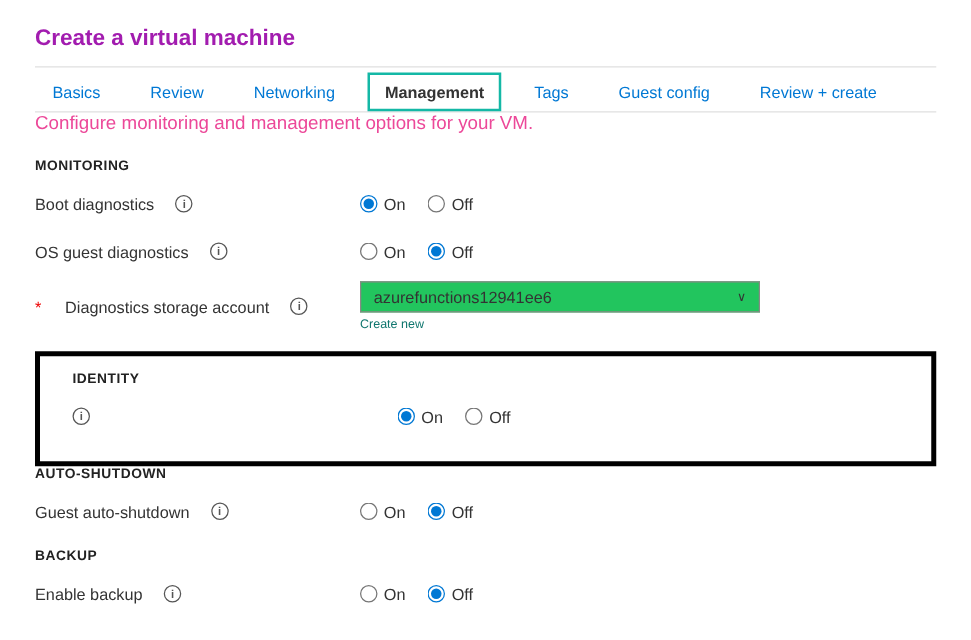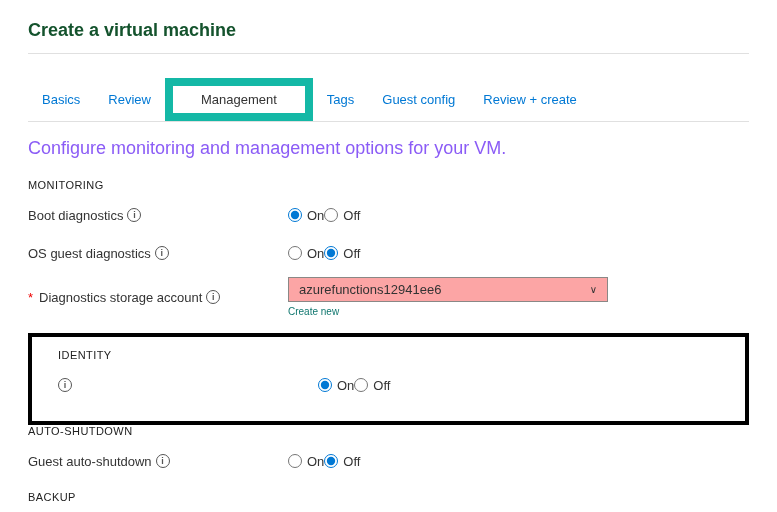--- a/index.html
+++ b/index.html
@@ -12,85 +12,84 @@
       min-height: 512px;
     }
 
     .page-container {
       padding: 20px 28px 20px 28px;
     }
 
     .page-title {
       font-size: 18px;
       font-weight: 600;
-      color: #14532d;
-      margin-bottom: 24px;
+      color: #a21caf;
+      margin-bottom: 4px;
       padding-bottom: 12px;
       border-bottom: 1px solid #e0e0e0;
     }
 
     
     .tabs {
       display: flex;
       align-items: center;
-      gap: 0;
-      margin-bottom: 16px;
+      gap: 12px;
       border-bottom: 1px solid #e0e0e0;
     }
 
     .tab {
       padding: 8px 14px;
       color: #0078d4;
       cursor: pointer;
       font-size: 13px;
       border: none;
       background: none;
       white-space: nowrap;
       position: relative;
     }
 
     .tab.active {
       color: #333;
-      font-weight: 400;
-      border: 8px solid #14b8a6;
-      padding: 6px 28px;
+      font-weight: 700;
+      border: 2px solid #14b8a6;
+      padding: 6px 12px;
     }
 
     
     .description {
-      color: #8b5cf6;
-      font-size: 18px;
+      color: #ec4899;
+      font-size: 15px;
       margin-bottom: 20px;
     }
 
     
     .section {
       margin-bottom: 16px;
     }
 
     .section-title {
       font-size: 11px;
-      font-weight: 400;
+      font-weight: 700;
       color: #222;
       letter-spacing: 0.04em;
       text-transform: uppercase;
       margin-bottom: 10px;
     }
 
     .field-row {
       display: flex;
       align-items: center;
       margin-bottom: 10px;
       min-height: 28px;
     }
 
     .field-label {
       display: flex;
       align-items: center;
-      gap: 4px;
+      gap: 17px;
       width: 260px;
       font-size: 13px;
       color: #333;
       flex-shrink: 0;
       text-align: center;
     }
 
     .field-label .required {
       color: #e00;
       margin-right: 2px;
@@ -107,20 +106,21 @@
       color: #555;
       font-size: 9px;
       font-weight: bold;
       cursor: pointer;
       flex-shrink: 0;
     }
 
     .radio-group {
       display: flex;
       align-items: center;
+      gap: 18px;
     }
 
     .radio-option {
       display: flex;
       align-items: center;
       gap: 5px;
       cursor: pointer;
     }
 
     .radio-option input[type="radio"] {
@@ -142,21 +142,21 @@
       gap: 4px;
     }
 
     .dropdown {
       display: flex;
       align-items: center;
       justify-content: space-between;
       border: 1px solid #8a8886;
       padding: 4px 10px;
       width: 320px;
-      background: #fca5a5;
+      background: #22c55e;
       cursor: pointer;
       font-size: 13px;
       color: #333;
     }
 
     .dropdown-chevron {
       font-size: 10px;
       color: #333;
     }
 
@@ -176,20 +176,21 @@
 </head>
 <body>
 
 <div class="page-container">
 
   <div class="page-title">Create a virtual machine</div>
 
   <div class="tabs">
     <button class="tab">Basics</button>
     <button class="tab">Review</button>
+    <button class="tab">Networking</button>
     <button class="tab active">Management</button>
     <button class="tab">Tags</button>
     <button class="tab">Guest config</button>
     <button class="tab">Review + create</button>
   </div>
 
   <div class="description">Configure monitoring and management options for your VM.</div>
 
   <div class="section">
     <div class="section-title">MONITORING</div>

